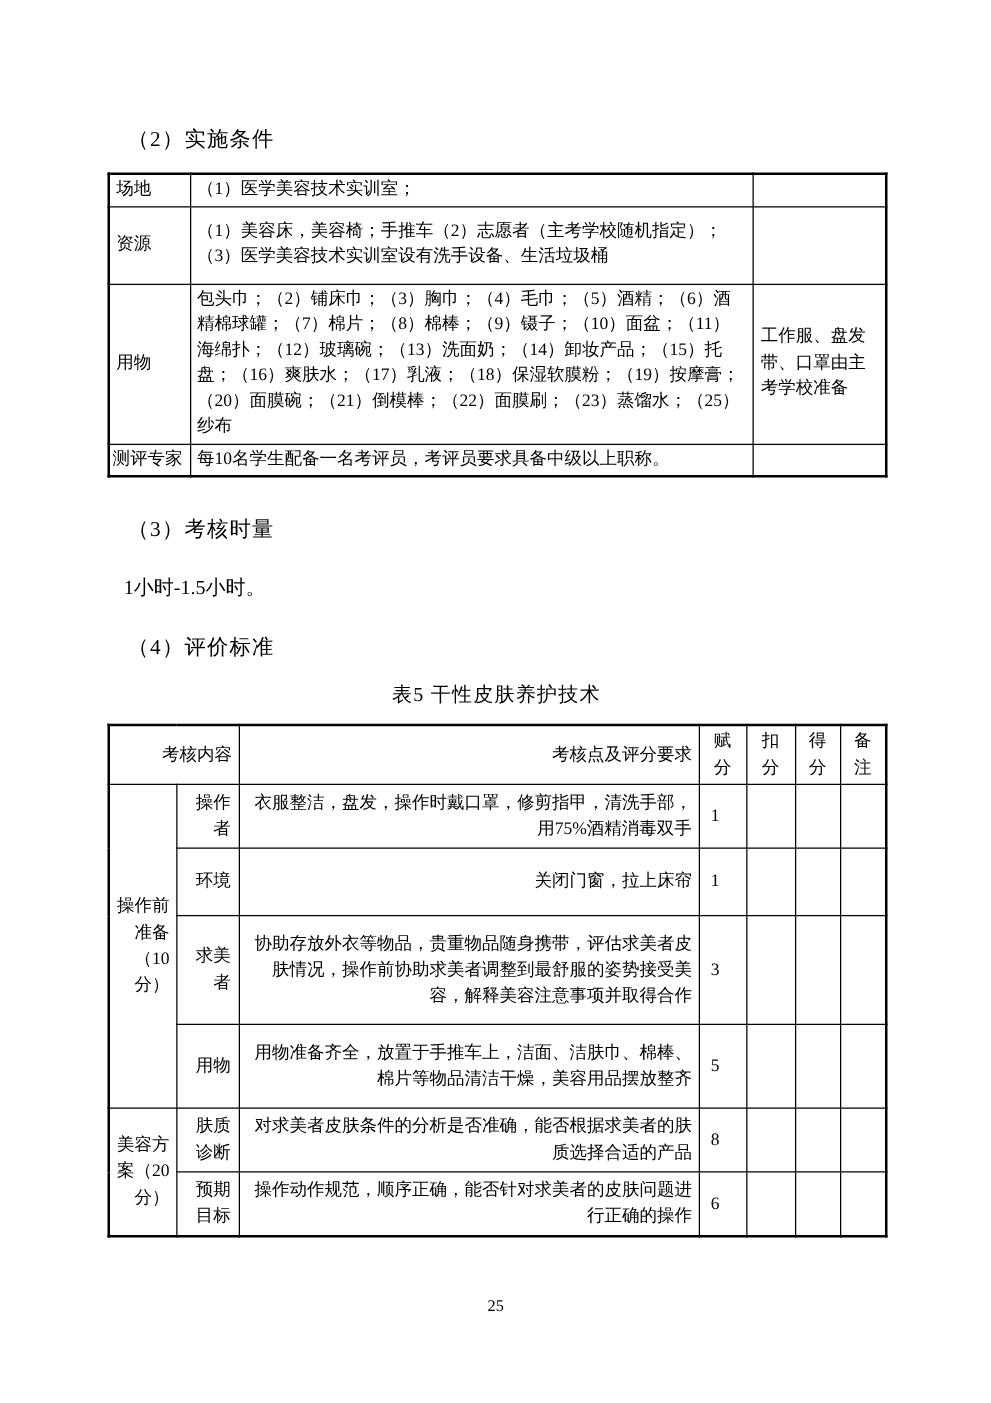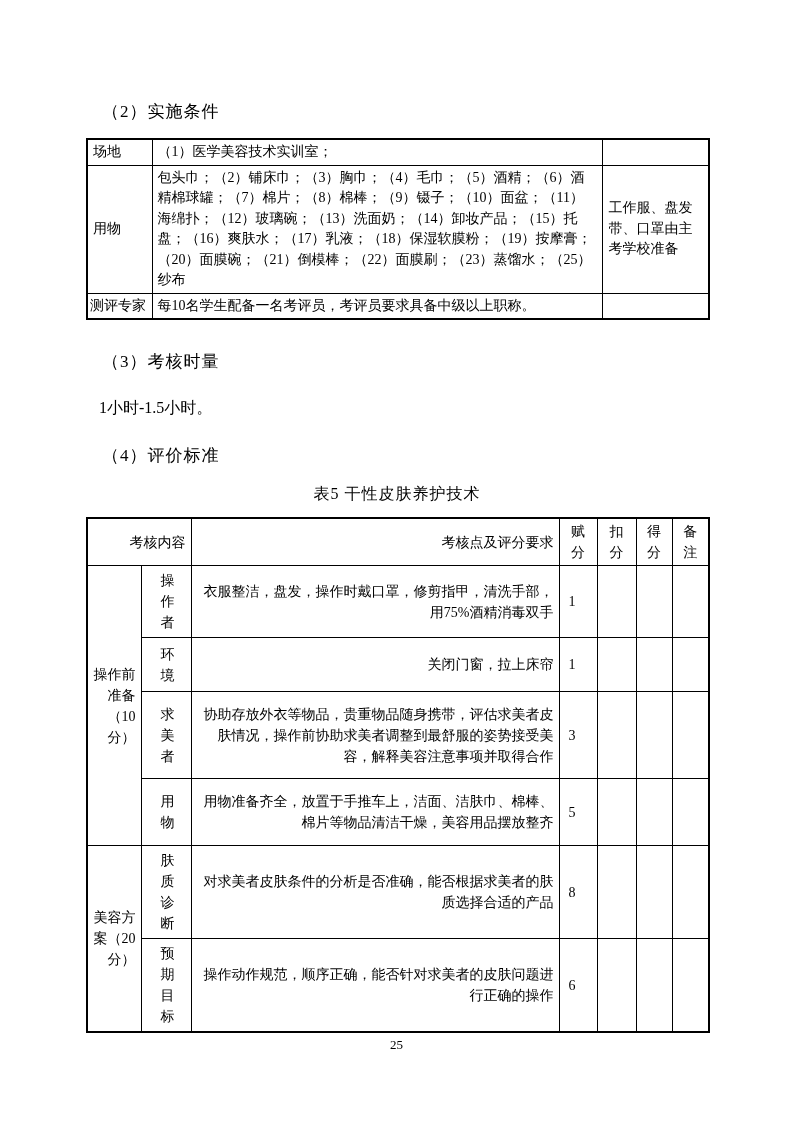--- a/index.html
+++ b/index.html
@@ -69,21 +69,21 @@
     display: inline-block;
     width: 1.1em;
     word-break: break-all;
     text-align: center;
   }
   .t2 .group-cell {
     word-break: break-all;
     padding: 4px 5px;
     vertical-align: middle;
   }
-  .t2 .item-cell { padding: 4px 16px; }
+  .t2 .item-cell { padding: 4px 6px; }
   .t2 .score-cell { padding-left: 9px; text-align: left; vertical-align: middle; }
 
   .page-number {
     position: absolute;
     top: 1037px;
     left: 0;
     width: 100%;
     text-align: center;
     font-size: 13px;
   }
@@ -99,20 +99,25 @@
     <table class="t1">
       <colgroup>
         <col style="width:65px">
           <col style="width:450px">
           <col style="width:107px">
       </colgroup>
       <tbody>
       <tr style="height:26px">
         <td>场地</td>
         <td class="cond">（1）医学美容技术实训室；</td>
+        <td class="note-cell"></td>
+      </tr>
+      <tr style="height:62px">
+        <td>资源</td>
+        <td class="cond">（1）美容床，美容椅；手推车（2）志愿者（主考学校随机指定）；（3）医学美容技术实训室设有洗手设备、生活垃圾桶</td>
         <td class="note-cell"></td>
       </tr>
       <tr style="height:124px">
         <td>用物</td>
         <td class="cond">包头巾；（2）铺床巾；（3）胸巾；（4）毛巾；（5）酒精；（6）酒精棉球罐；（7）棉片；（8）棉棒；（9）镊子；（10）面盆；（11）海绵扑；（12）玻璃碗；（13）洗面奶；（14）卸妆产品；（15）托盘；（16）爽肤水；（17）乳液；（18）保湿软膜粉；（19）按摩膏；（20）面膜碗；（21）倒模棒；（22）面膜刷；（23）蒸馏水；（25）纱布</td>
         <td class="note-cell">工作服、盘发带、口罩由主考学校准备</td>
       </tr>
       <tr style="height:26px">
         <td style="padding:2px 2px">测评专家</td>
         <td class="cond">每10名学生配备一名考评员，考评员要求具备中级以上职称。</td>

